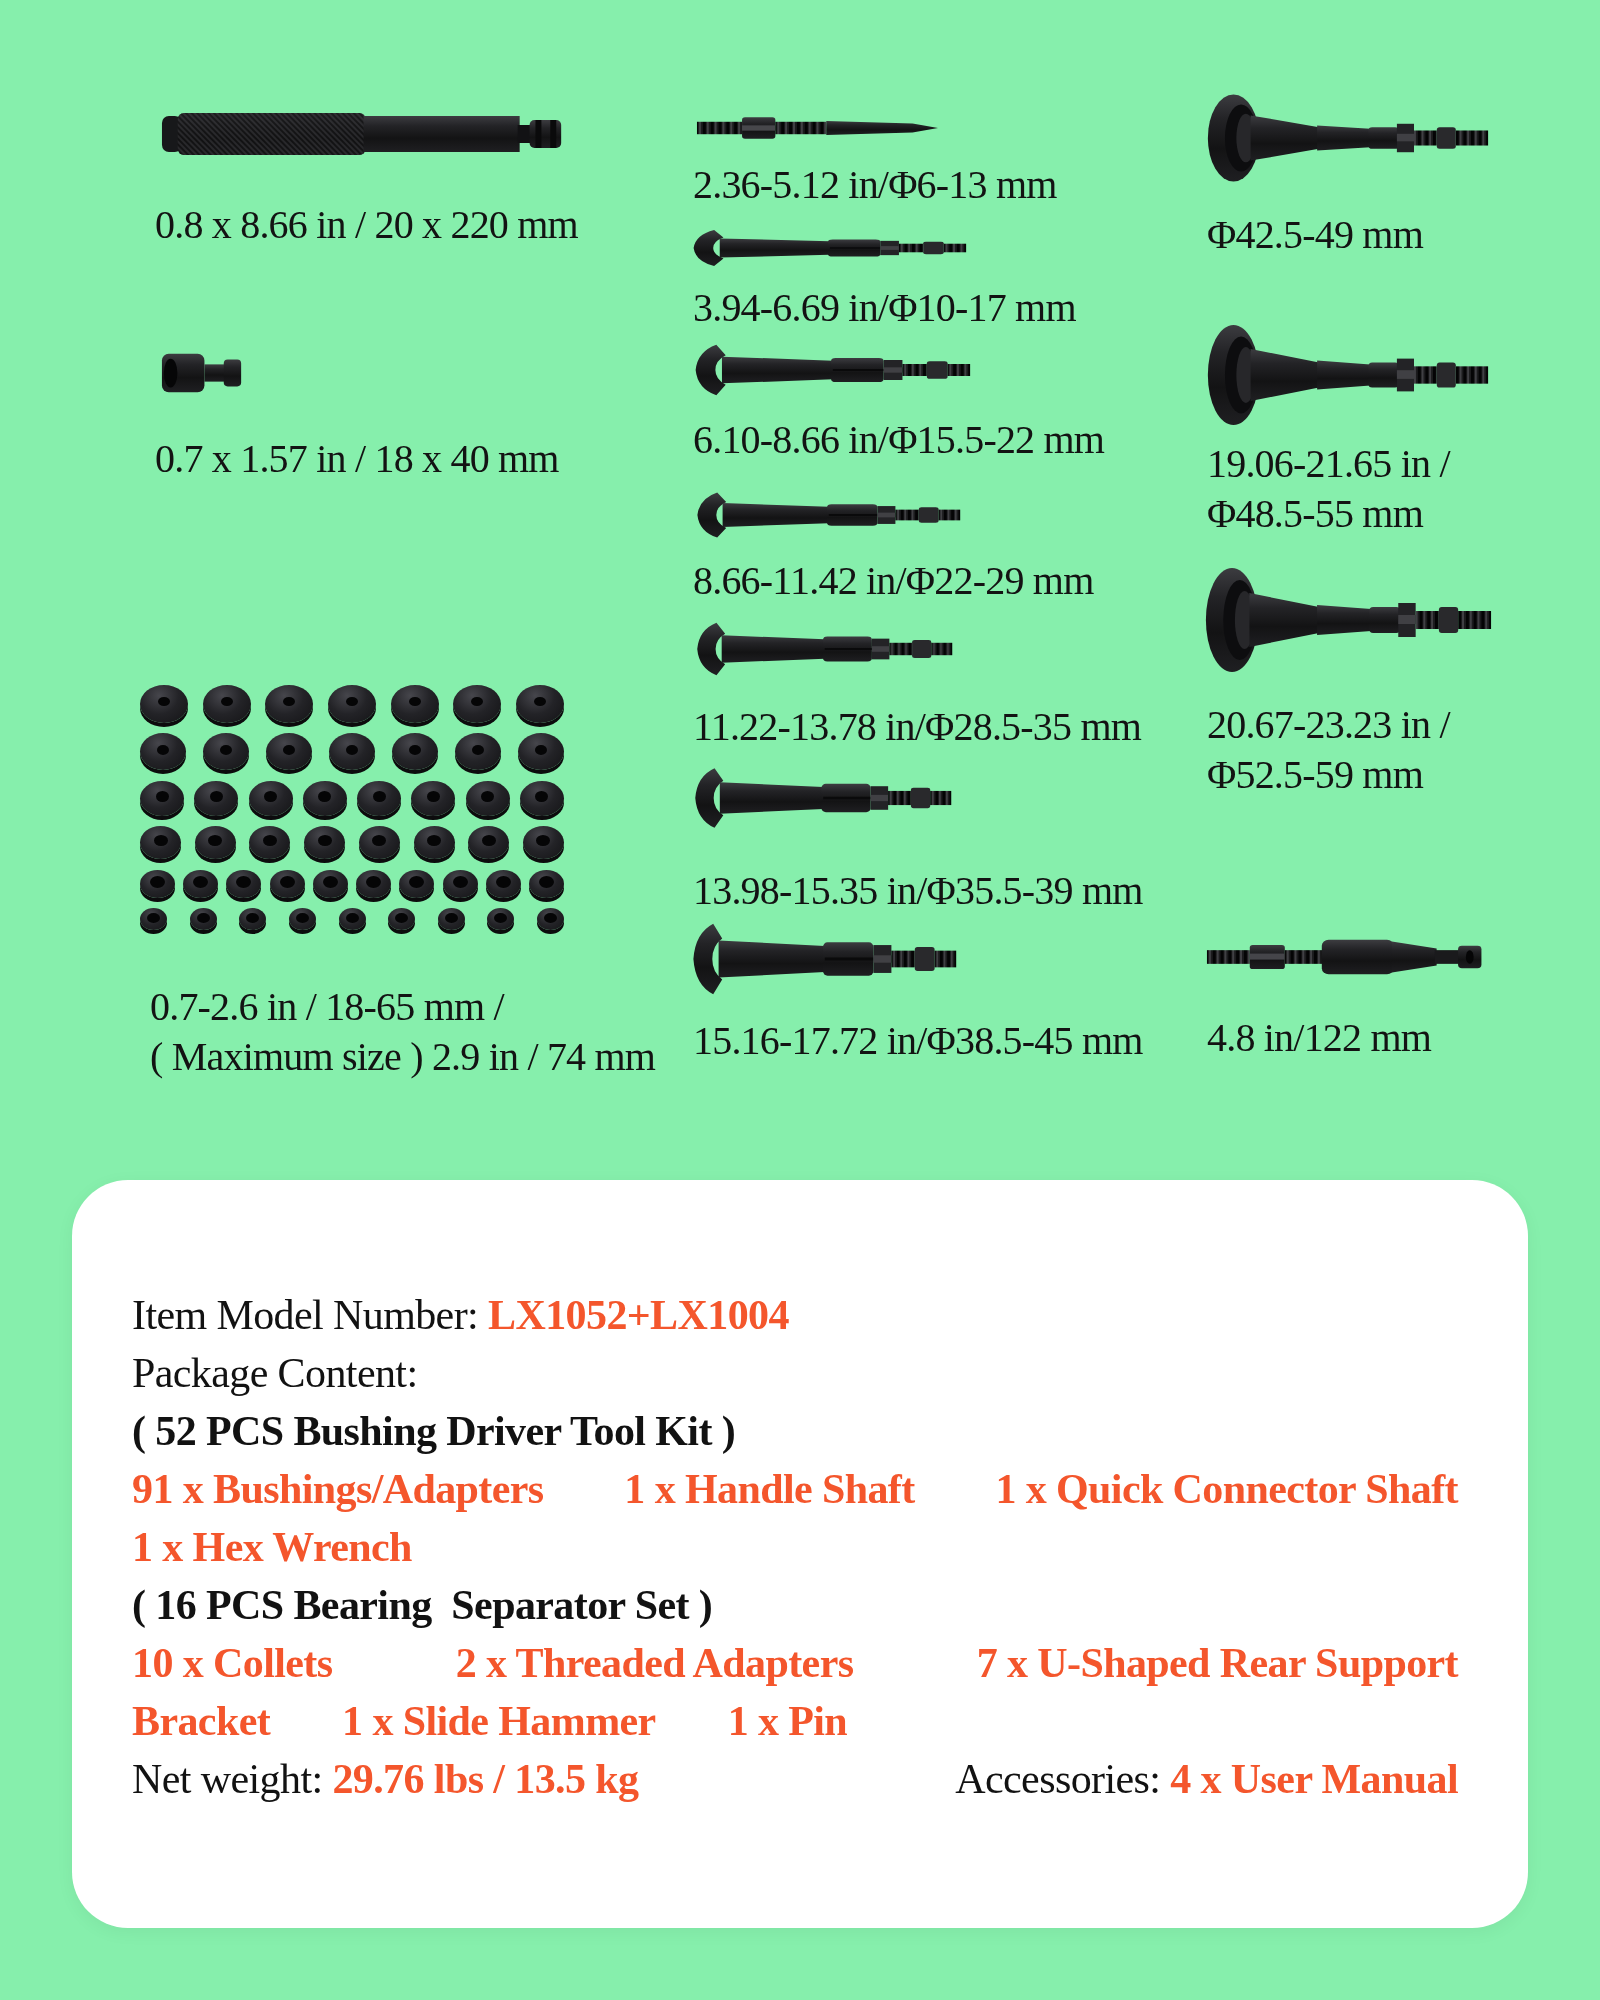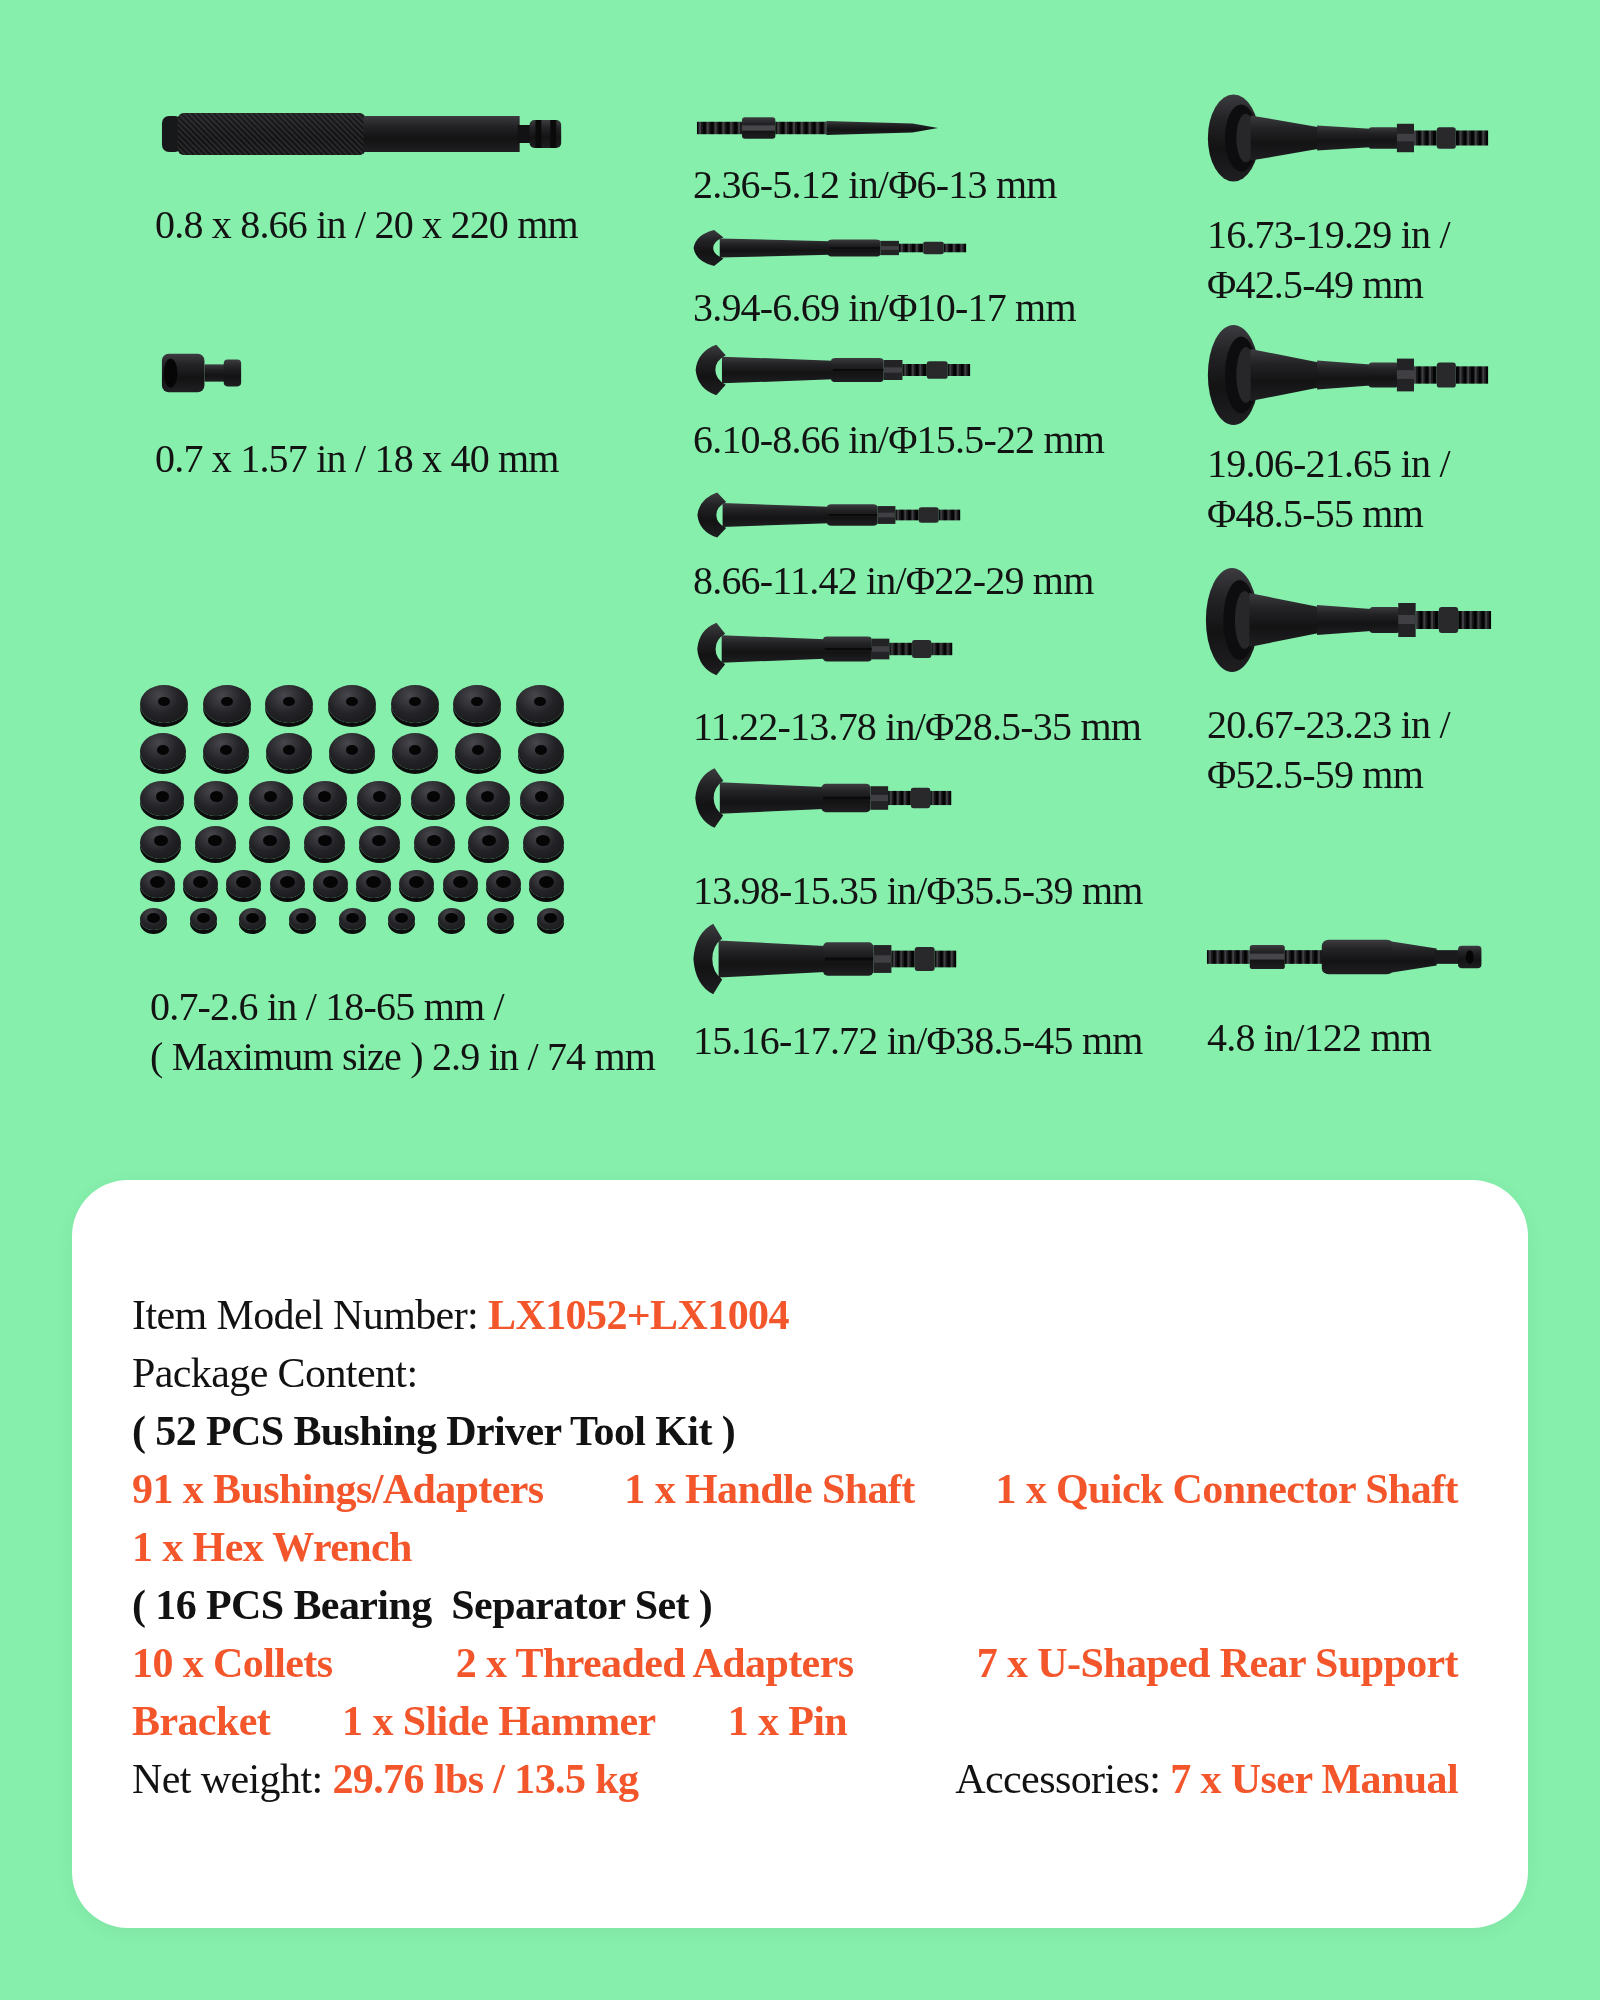--- a/index.html
+++ b/index.html
@@ -325,21 +325,20 @@
 
   <svg class="tool" style="left:688px;top:920px;width:270px;height:78px" viewBox="0 0 300 84" preserveAspectRatio="none">
     <use href="#g-collet"></use>
     </svg>
   <div class="tool-label" style="left:693px;top:1016px">15.16-17.72 in/Φ38.5-45 mm</div>
 
   <svg class="tool" style="left:1205px;top:92px;width:285px;height:92px" viewBox="0 0 300 110" preserveAspectRatio="none">
     <use href="#g-sep"></use>
     </svg>
   <div class="tool-label" style="left:1207px;top:210px">
-    <div>16.73-19.29 in /</div>
     <div>Φ42.5-49 mm</div>
   </div>
 
   <svg class="tool" style="left:1205px;top:322px;width:285px;height:106px" viewBox="0 0 300 110" preserveAspectRatio="none">
     <use href="#g-sep"></use>
     </svg>
   <div class="tool-label" style="left:1207px;top:439px">
     <div>19.06-21.65 in /</div>
     <div>Φ48.5-55 mm</div>
   </div>
@@ -373,16 +372,16 @@
       <span class="orange">2 x Threaded Adapters</span>
       <span class="orange">7 x U-Shaped Rear Support</span>
     </p>
     <p class="row-gap">
       <span class="orange">Bracket</span>
       <span class="orange">1 x Slide Hammer</span>
       <span class="orange">1 x Pin</span>
     </p>
     <p class="row-flex">
       <span><span>Net weight: </span><span class="orange">29.76 lbs / 13.5 kg</span></span>
-      <span><span>Accessories: </span><span class="orange">7 x User Manual</span></span>
+      <span><span>Accessories: </span><span class="orange">4 x User Manual</span></span>
     </p>
   </div>
 </div>
 
 </body></html>

